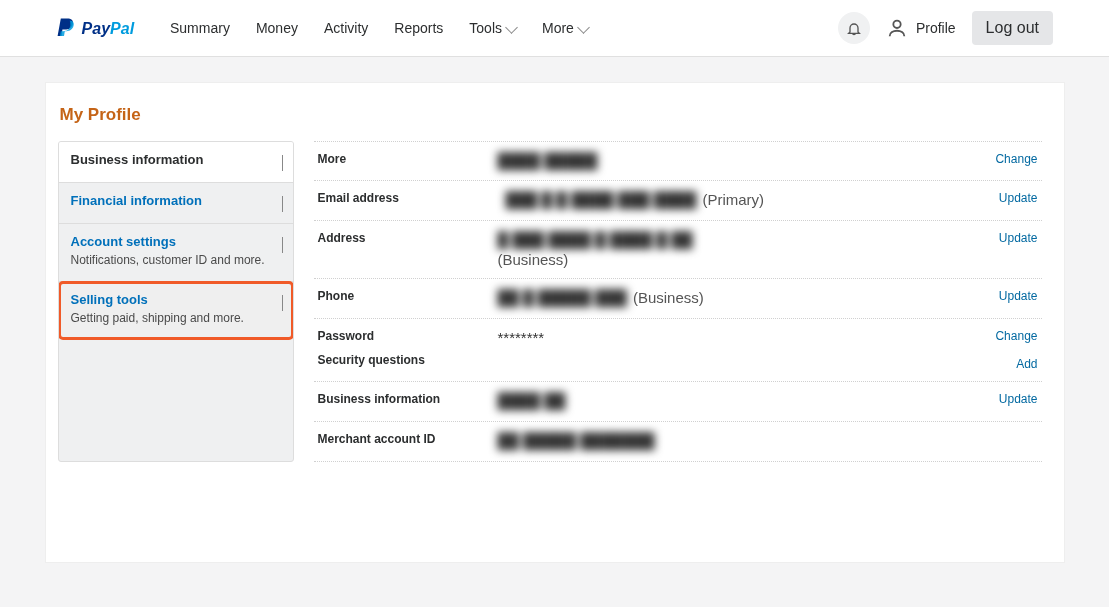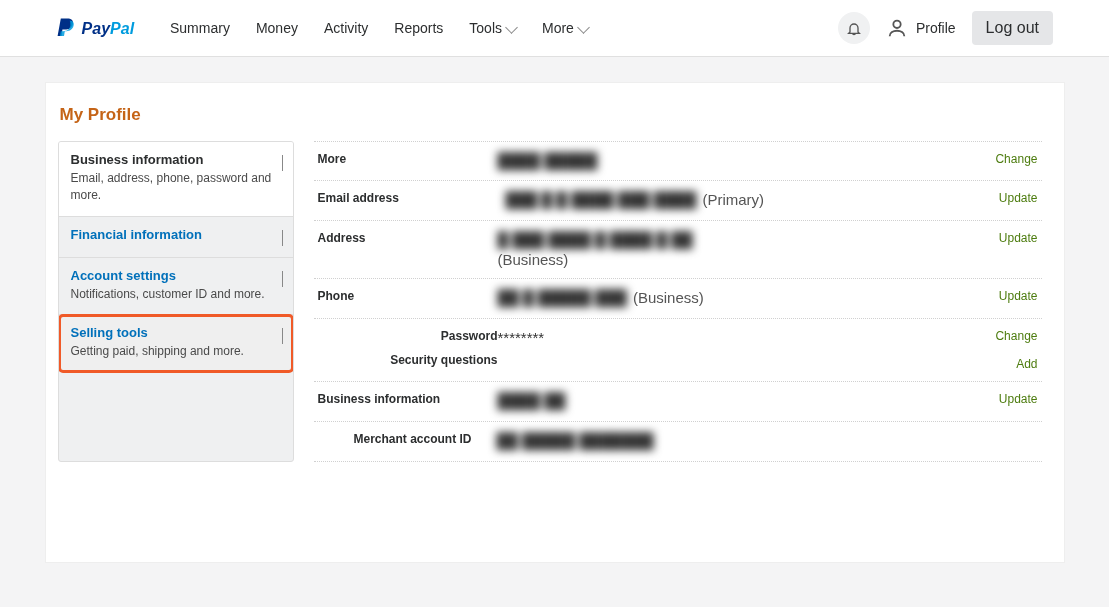--- a/index.html
+++ b/index.html
@@ -152,21 +152,21 @@
     flex-direction: column;
     gap: 3px;
   }
   .row-actions {
     display: flex;
     flex-direction: column;
     align-items: flex-end;
     gap: 4px;
   }
   .row-action {
-    color: #4d7c0f;
+    color: #0369a1;
     font-size: 12px;
     cursor: pointer;
   }
   .blur {
     filter: blur(4px);
     user-select: none;
   }
   .val-line { display: flex; align-items: center; gap: 6px; flex-wrap: wrap; }
   .suffix { color: #555; }
   .stacked { display: flex; flex-direction: column; }
@@ -216,21 +216,20 @@
     <div class="logout-btn">Log out</div>
   </div>
 </div>
 
 <div class="container">
   <div class="profile-title">My Profile</div>
   <div class="profile-body">
     <div class="sidebar" id="sidebar">
         <div class="sidebar-item active">
           <div class="si-title">Business information</div>
-          <div class="si-desc">Email, address, phone, password and more.</div>
           <div class="si-chevron"><span class="chevron-right"></span></div>
         </div>
         <div class="sidebar-item link">
           <div class="si-title">Financial information</div>
           <div class="si-chevron"><span class="chevron-right"></span></div>
         </div>
         <div class="sidebar-item link">
           <div class="si-title">Account settings</div>
           <div class="si-desc">Notifications, customer ID and more.</div>
           <div class="si-chevron"><span class="chevron-right"></span></div>
@@ -291,21 +290,21 @@
             <div class="val-line">
               <span class="blur">██ █ █████ ███</span>
               <span class="suffix">(Business)</span>
             </div>
           </div>
           <div class="row-actions">
             <span class="row-action">Update</span>
           </div>
         </div>
         <div class="row">
-          <div class="stacked" style="width: 180px; flex-shrink: 0; align-items: flex-end;">
+          <div class="stacked" style="width: 180px; flex-shrink: 0;">
             <div class="row-label" style="width: auto;">Password</div>
             <div class="row-label" style="width: auto; margin-top: 10px;">Security questions</div>
           </div>
           <div class="row-value">
             <div class="val-line">
               <span>********</span>
             </div>
           </div>
           <div class="row-actions">
             <span class="row-action">Change</span>
@@ -319,21 +318,21 @@
           <div class="row-value">
             <div class="val-line">
               <span class="blur">████  ██</span>
             </div>
           </div>
           <div class="row-actions">
             <span class="row-action">Update</span>
           </div>
         </div>
         <div class="row">
-          <div class="stacked" style="width: 143px; flex-shrink: 0; margin-left: 36px;">
+          <div class="stacked" style="width: 180px; flex-shrink: 0;">
             <div class="row-label" style="width: auto;">Merchant account ID</div>
           </div>
           <div class="row-value">
             <div class="val-line">
               <span class="blur">██   █████ ███████</span>
             </div>
           </div>
           <div class="row-actions"></div>
         </div>
       </div>

